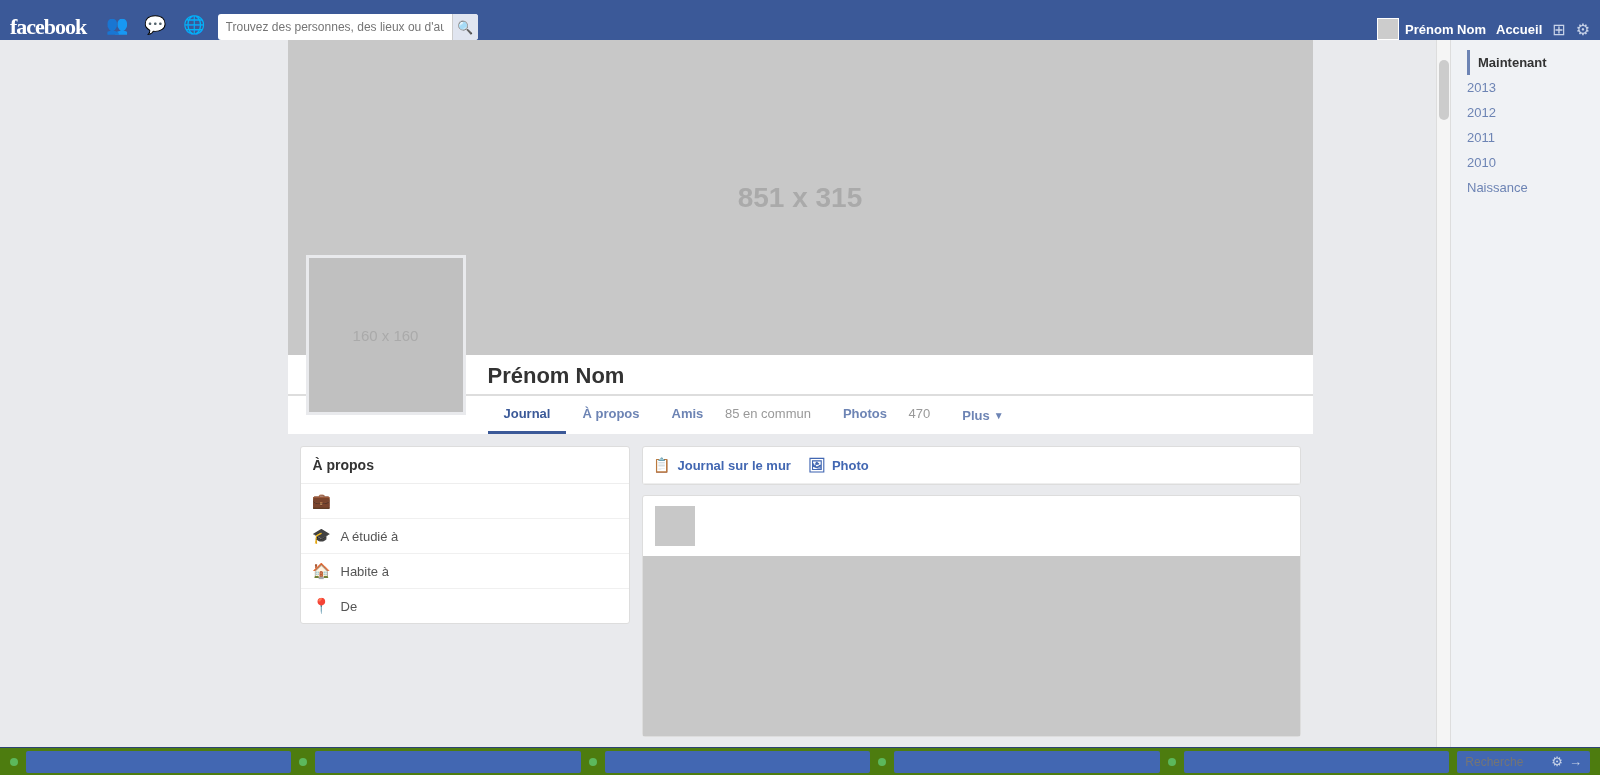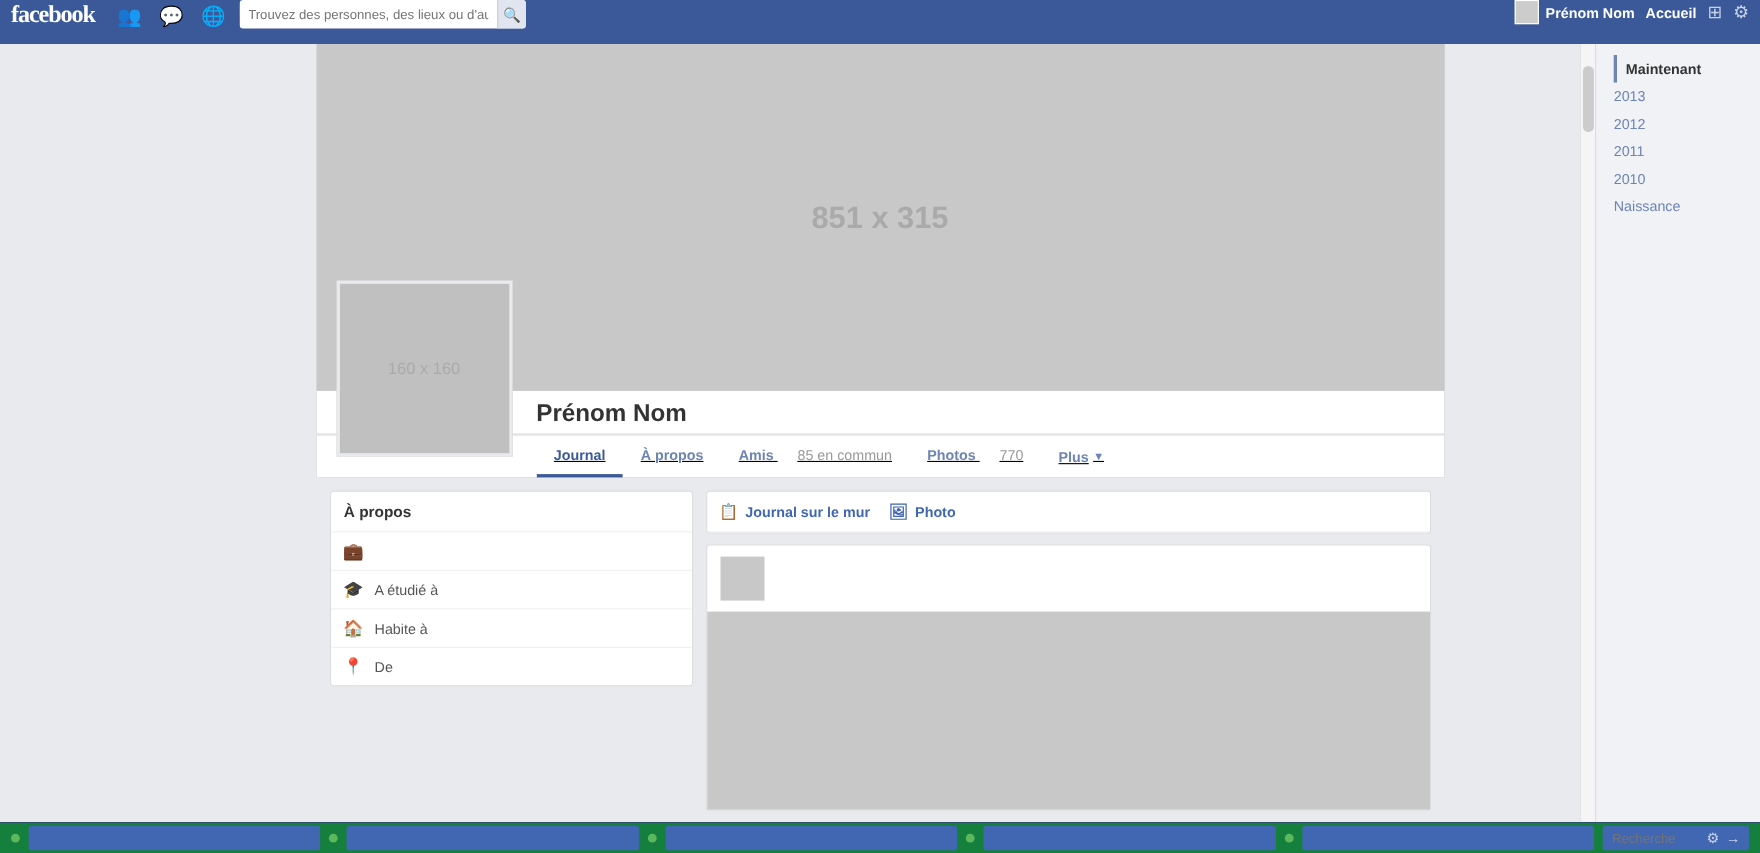--- a/index.html
+++ b/index.html
@@ -1,21 +1,21 @@
 <!DOCTYPE html>
 <html><head>
   <meta charset="utf-8">
   <style>
     * { margin: 0; padding: 0; box-sizing: border-box; }
     body { font-family: Arial, Helvetica, sans-serif; font-size: 13px; background: #e9eaed; overflow-x: hidden; }
 
     
     #navbar {
       position: fixed; top: 0; left: 0; right: 0; height: 40px;
-      background: #3b5998; display: flex; align-items: flex-start;
+      background: #3b5998; display: flex; align-items: flex-end;
       padding: 0 10px; z-index: 1000; gap: 8px;
     }
     #navbar .logo { color: #fff; font-size: 22px; font-weight: bold; font-family: Georgia, serif; letter-spacing: -1px; margin-right: 8px; }
     #navbar .nav-icon { color: #c8d3e8; font-size: 18px; cursor: pointer; padding: 4px; }
     #navbar .search-bar { display: flex; align-items: center; background: #fff; border-radius: 3px; height: 26px; flex: 0 0 260px; overflow: hidden; }
     #navbar .search-bar input { border: none; outline: none; padding: 0 8px; font-size: 12px; color: #888; width: 100%; }
     #navbar .search-bar .search-btn { background: #e0e5f0; border: none; border-left: 1px solid #ccc; height: 100%; width: 28px; cursor: pointer; display: flex; align-items: center; justify-content: center; color: #666; font-size: 13px; }
     #navbar .spacer { flex: 1; }
     #navbar .nav-right { display: flex; align-items: center; gap: 10px; }
     #navbar .user-btn { display: flex; align-items: center; gap: 6px; color: #fff; font-size: 13px; font-weight: bold; cursor: pointer; }
@@ -54,21 +54,21 @@
     }
     #profile-name {
       font-size: 22px; font-weight: bold; color: #333;
       padding: 8px 0 4px 0;
     }
 
     
     #profile-tabs {
       display: flex; align-items: center; background: #fff;
       border-top: 1px solid #ddd; padding: 0 0 0 200px;
-      width: 100%; max-width: 1025px; margin: 0 auto; text-decoration: underline;
+      width: 100%; max-width: 1025px; margin: 0 auto;
     }
     .tab {
       padding: 10px 16px; font-size: 13px; font-weight: bold; color: #6d84b4;
       cursor: pointer; border-bottom: 3px solid transparent; position: relative;
     }
     .tab.active { color: #3b5998; border-bottom: 3px solid #3b5998; }
     .tab .count { color: #999; font-weight: normal; margin-left: 18px; }
     .tab-more { display: flex; align-items: center; gap: 4px; padding: 10px 16px; font-size: 13px; font-weight: bold; color: #6d84b4; cursor: pointer; }
     .chevron { font-size: 10px; }
 
@@ -115,21 +115,21 @@
       background: #f0f2f5; padding: 10px 16px;
       border-left: 1px solid #ddd; height: calc(100vh - 40px);
       overflow-y: auto;
     }
     .timeline-item { padding: 5px 0; font-size: 13px; color: #6d84b4; cursor: pointer; }
     .timeline-item.current { color: #333; font-weight: bold; border-left: 3px solid #6d84b4; padding-left: 8px; }
 
     
     #bottom-bar {
       position: fixed; bottom: 0; left: 0; right: 0; height: 28px;
-      background: #15803d; display: flex; align-items: center;
+      background: #4d7c0f; display: flex; align-items: center;
       padding: 0 10px; gap: 8px; border-top: 1px solid #2d4373;
     }
     .bottom-dot { width: 8px; height: 8px; background: #5cb85c; border-radius: 50%; flex-shrink: 0; }
     .bottom-bar-item { flex: 1; background: #4267b2; height: 22px; border-radius: 2px; }
     .bottom-search { display: flex; align-items: center; background: #4267b2; height: 22px; padding: 0 8px; gap: 6px; color: #c8d3e8; font-size: 12px; border-radius: 2px; }
     .bottom-search input { background: transparent; border: none; outline: none; color: #fff; font-size: 12px; width: 80px; }
     .bottom-icon { color: #c8d3e8; font-size: 13px; cursor: pointer; }
 
     
     #scrollbar-area {
@@ -178,21 +178,21 @@
       </div>
 
       <div id="profile-name-bar">
         <div id="profile-name">Prénom Nom</div>
       </div>
 
       <div id="profile-tabs">
         <div class="tab active">Journal</div>
         <div class="tab">À propos</div>
         <div class="tab">Amis <span class="count">85 en commun</span></div>
-        <div class="tab">Photos <span class="count">770</span></div>
+        <div class="tab">Photos <span class="count">470</span></div>
         <div class="tab-more">
           <span>Plus</span>
           <span class="chevron">▼</span>
         </div>
       </div>
     </div>
 
     <div id="content-area">
 
       <div id="left-sidebar">

